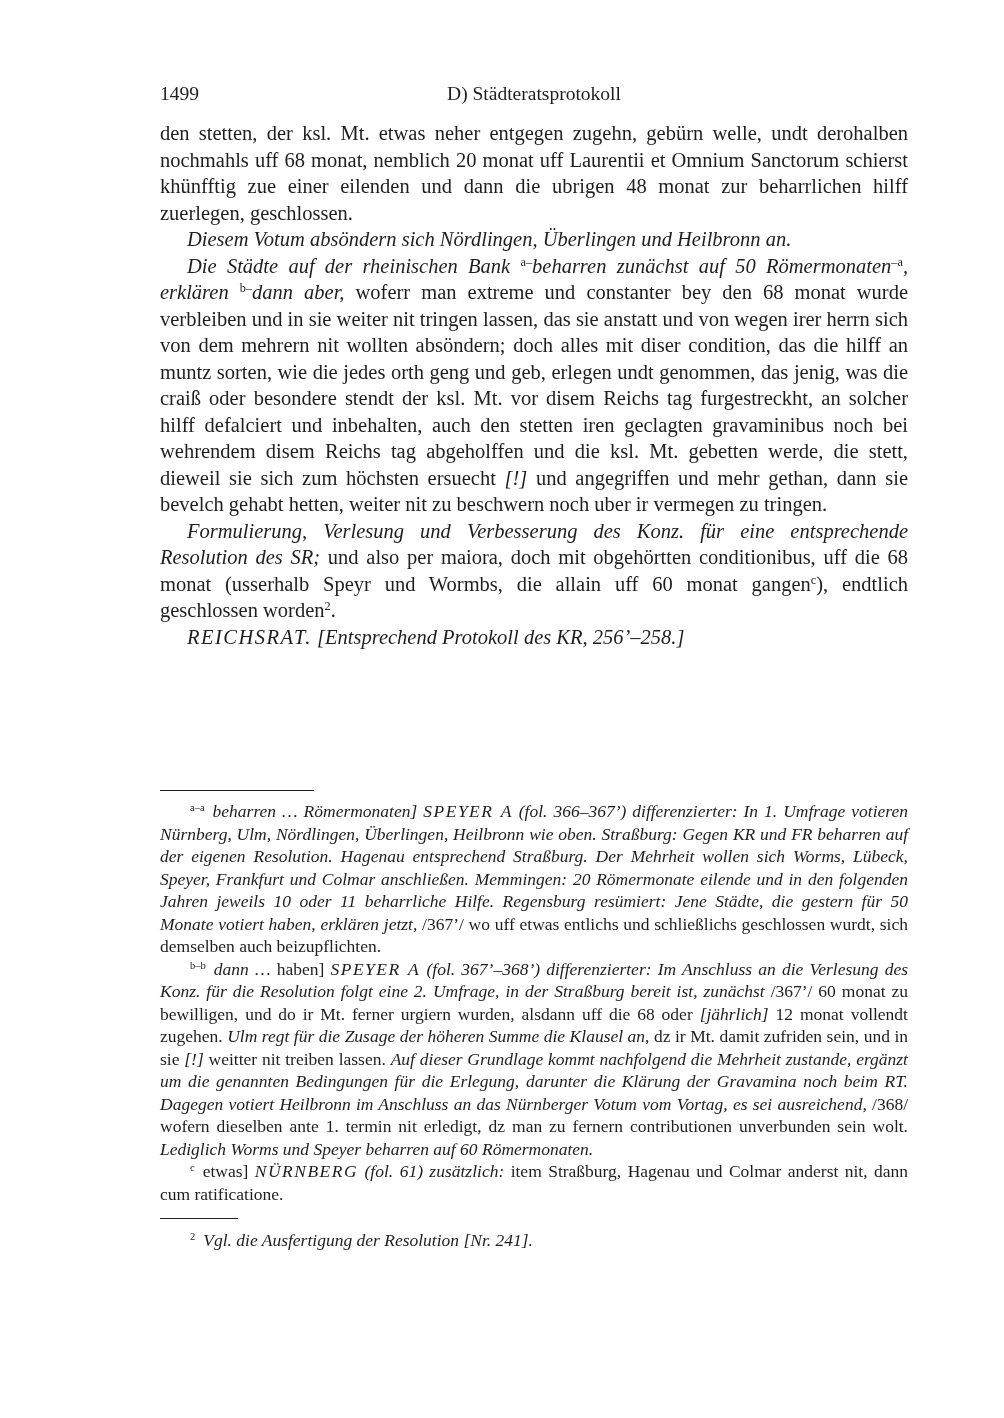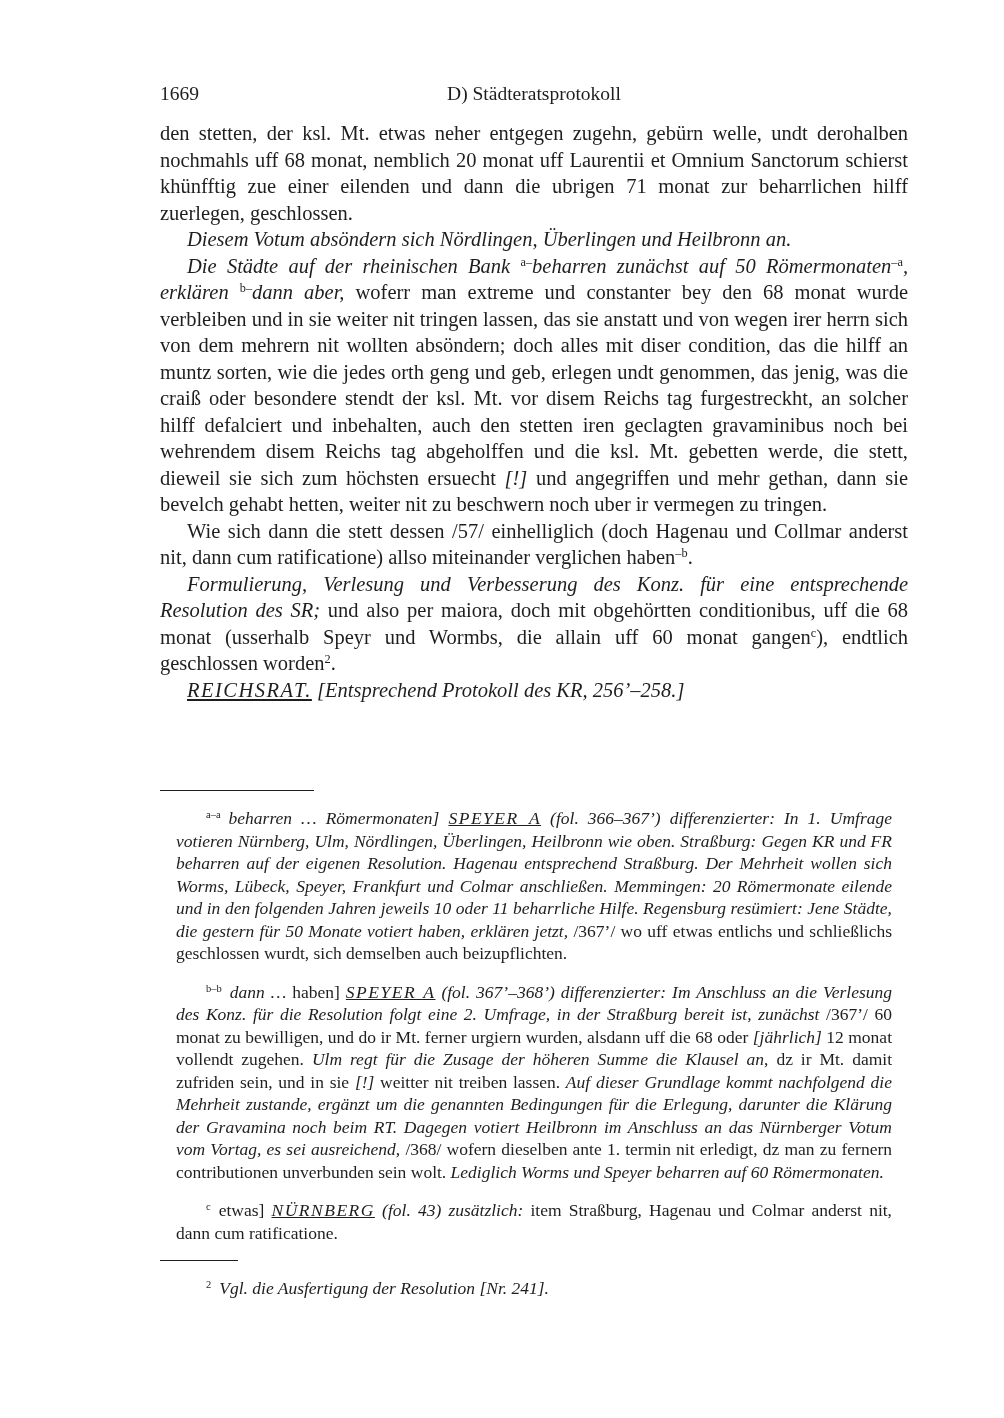--- a/index.html
+++ b/index.html
@@ -28,63 +28,62 @@
   }
   .main p { margin: 0; text-indent: 27px; }
   .main p.flush { text-indent: 0; }
   .fnarea {
     position: absolute;
     top: 790px; left: 160px; width: 748px;
     font-size: 17.5px; line-height: 22.5px;
     text-align: justify;
     hyphens: auto;
   }
-  .fnarea p { margin: 16px; text-indent: 30px; }
+  .fnarea p { margin: 0; text-indent: 30px; }
   .fn-rule {
     width: 154px; height: 0;
     border-top: 1.7px solid #1e1e1e;
     margin-bottom: 9px;
   }
   .fn2-rule {
     width: 78px; height: 0;
     border-top: 1.7px solid #1e1e1e;
     margin-top: 13px; margin-bottom: 10px;
   }
   .run-r { font-style: normal; }
   .run-i { font-style: italic; }
-  .run-isc { font-style: italic; letter-spacing: 1.5px; text-decoration: underline; }
+  .run-isc { font-style: italic; letter-spacing: 1.5px; }
   .run-sup {
     font-style: normal;
     font-size: 0.6em;
     vertical-align: 0.55em;
     line-height: 0;
   }
   .fnarea p > .run-sup:first-child { margin-right: 8px; }
 </style>
 </head>
 <body>
 
 <div class="page">
 
   <div class="header">
-    <span class="pagenum">1669</span>
+    <span class="pagenum">1499</span>
     <span class="running-head">D) Städteratsprotokoll</span>
   </div>
 
   <div class="main">
-    <p class="flush"><span class="run-r">den stetten, der ksl. Mt. etwas neher entgegen zugehn, gebürn welle, undt derohalben nochmahls uff 68 monat, nemblich 20 monat uff Laurentii et Omnium Sanctorum schierst khünfftig zue einer eilenden und dann die ubrigen 71 monat zur beharrlichen hilff zuerlegen, geschlossen.</span></p>
+    <p class="flush"><span class="run-r">den stetten, der ksl. Mt. etwas neher entgegen zugehn, gebürn welle, undt derohalben nochmahls uff 68 monat, nemblich 20 monat uff Laurentii et Omnium Sanctorum schierst khünfftig zue einer eilenden und dann die ubrigen 48 monat zur beharrlichen hilff zuerlegen, geschlossen.</span></p>
     <p><span class="run-i">Diesem Votum absöndern sich Nördlingen, Überlingen und Heilbronn an.</span></p>
     <p><span class="run-i">Die Städte auf der rheinischen Bank </span><span class="run-sup">a–</span><span class="run-i">beharren zunächst auf 50 Römermonaten</span><span class="run-sup">–a</span><span class="run-i">, erklären </span><span class="run-sup">b–</span><span class="run-i">dann aber,</span><span class="run-r"> woferr man extreme und constanter bey den 68 monat wurde verbleiben und in sie weiter nit tringen lassen, das sie anstatt und von wegen irer herrn sich von dem mehrern nit wollten absöndern; doch alles mit diser condition, das die hilff an muntz sorten, wie die jedes orth geng und geb, erlegen undt genommen, das jenig, was die craiß oder besondere stendt der ksl. Mt. vor disem Reichs tag furgestreckht, an solcher hilff defalciert und inbehalten, auch den stetten iren geclagten gravaminibus noch bei wehrendem disem Reichs tag abgeholffen und die ksl. Mt. gebetten werde, die stett, dieweil sie sich zum höchsten ersuecht </span><span class="run-i">[!]</span><span class="run-r"> und angegriffen und mehr gethan, dann sie bevelch gehabt hetten, weiter nit zu beschwern noch uber ir vermegen zu tringen.</span></p>
-    <p><span class="run-r">Wie sich dann die stett dessen /57/ einhelliglich (doch Hagenau und Collmar anderst nit, dann cum ratificatione) allso miteinander verglichen haben</span><span class="run-sup">–b</span><span class="run-r">.</span></p>
     <p><span class="run-i">Formulierung, Verlesung und Verbesserung des Konz. für eine entsprechende Resolution des SR;</span><span class="run-r"> und also per maiora, doch mit obgehörtten conditionibus, uff die 68 monat (usserhalb Speyr und Wormbs, die allain uff 60 monat gangen</span><span class="run-sup">c</span><span class="run-r">), endtlich geschlossen worden</span><span class="run-sup">2</span><span class="run-r">.</span></p>
     <p><span class="run-isc">REICHSRAT.</span><span class="run-i"> [Entsprechend Protokoll des KR, 256’–258.]</span></p>
   </div>
 
   <div class="fnarea">
     <div class="fn-rule"></div>
     <p class="fn"><span class="run-sup">a–a</span><span class="run-i">beharren … Römermonaten] </span><span class="run-isc">SPEYER A</span><span class="run-i"> (fol. 366–367’) differenzierter: In 1. Umfrage votieren Nürnberg, Ulm, Nördlingen, Überlingen, Heilbronn wie oben. Straßburg: Gegen KR und FR beharren auf der eigenen Resolution. Hagenau entsprechend Straßburg. Der Mehrheit wollen sich Worms, Lübeck, Speyer, Frankfurt und Colmar anschließen. Memmingen: 20 Römermonate eilende und in den folgenden Jahren jeweils 10 oder 11 beharrliche Hilfe. Regensburg resümiert: Jene Städte, die gestern für 50 Monate votiert haben, erklären jetzt,</span><span class="run-r"> /367’/ wo uff etwas entlichs und schließlichs geschlossen wurdt, sich demselben auch beizupflichten.</span></p>
     <p class="fn"><span class="run-sup">b–b</span><span class="run-i">dann … </span><span class="run-r">haben] </span><span class="run-isc">SPEYER A</span><span class="run-i"> (fol. 367’–368’) differenzierter: Im Anschluss an die Verlesung des Konz. für die Resolution folgt eine 2. Umfrage, in der Straßburg bereit ist, zunächst</span><span class="run-r"> /367’/ 60 monat zu bewilligen, und do ir Mt. ferner urgiern wurden, alsdann uff die 68 oder </span><span class="run-i">[jährlich]</span><span class="run-r"> 12 monat vollendt zugehen. </span><span class="run-i">Ulm regt für die Zusage der höheren Summe die Klausel an</span><span class="run-r">, dz ir Mt. damit zufriden sein, und in sie </span><span class="run-i">[!]</span><span class="run-r"> weitter nit treiben lassen. </span><span class="run-i">Auf dieser Grundlage kommt nachfolgend die Mehrheit zustande, ergänzt um die genannten Bedingungen für die Erlegung, darunter die Klärung der Gravamina noch beim RT. Dagegen votiert Heilbronn im Anschluss an das Nürnberger Votum vom Vortag, es sei ausreichend,</span><span class="run-r"> /368/ wofern dieselben ante 1. termin nit erledigt, dz man zu fernern contributionen unverbunden sein wolt. </span><span class="run-i">Lediglich Worms und Speyer beharren auf 60 Römermonaten.</span></p>
-    <p class="fn"><span class="run-sup">c</span><span class="run-r">etwas] </span><span class="run-isc">NÜRNBERG</span><span class="run-i"> (fol. 43) zusätzlich:</span><span class="run-r"> item Straßburg, Hagenau und Colmar anderst nit, dann cum ratificatione.</span></p>
+    <p class="fn"><span class="run-sup">c</span><span class="run-r">etwas] </span><span class="run-isc">NÜRNBERG</span><span class="run-i"> (fol. 61) zusätzlich:</span><span class="run-r"> item Straßburg, Hagenau und Colmar anderst nit, dann cum ratificatione.</span></p>
     <div class="fn2-rule"></div>
     <p class="fn"><span class="run-sup">2</span><span class="run-i">Vgl. die Ausfertigung der Resolution [Nr. 241].</span></p>
   </div>
 
 </div>
 
 </body></html>

